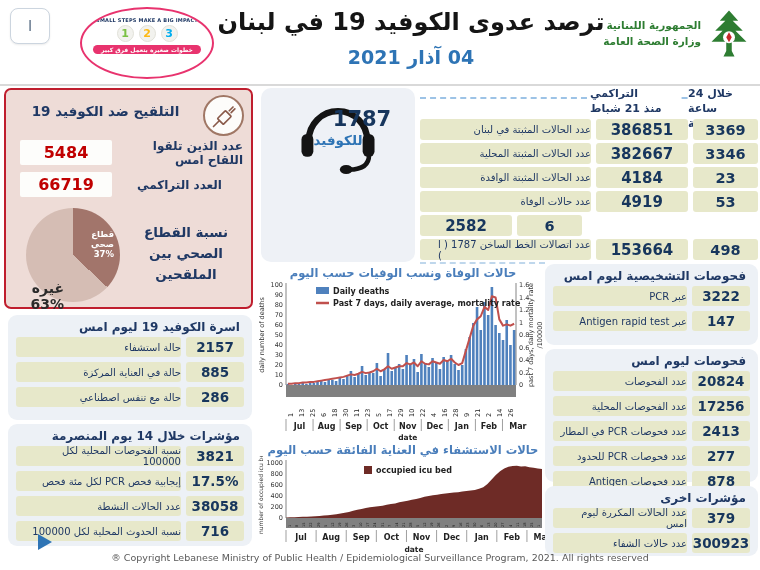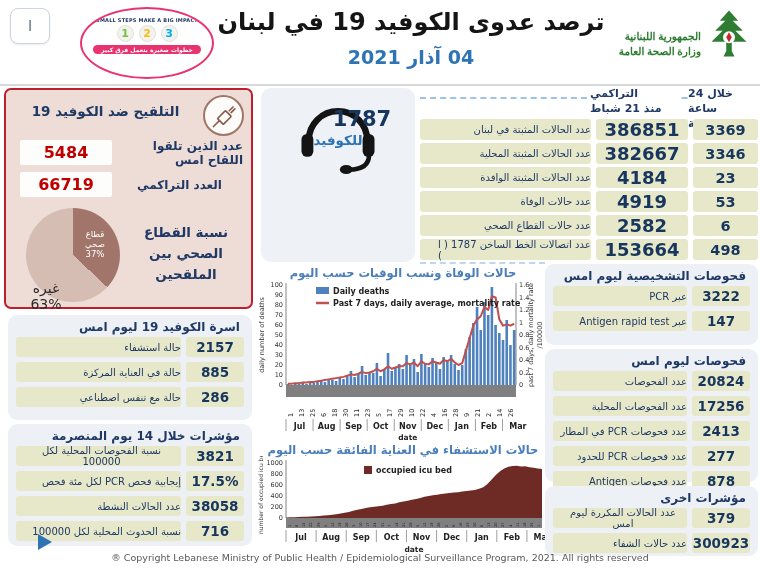--- a/index.html
+++ b/index.html
@@ -17,38 +17,38 @@
   .badge-circles { display:flex; justify-content:center; gap:5px; margin-top:2px; }
   .bc { width:17px; height:17px; border-radius:50%; background:#f2f2ee; border:1px solid #e0e0d8;
         font-weight:bold; font-size:11px; display:flex; align-items:center; justify-content:center; }
   .bc1 { color:#7ac143; } .bc2 { color:#fdb913; } .bc3 { color:#00aeef; }
   .badge-bottom { margin:3px auto 0; width:108px; background:#e8336e; color:#fff; font-size:6px; font-weight:bold;
                   text-align:center; border-radius:7px; padding:1px 0; direction:rtl; }
   .main-title { position:absolute; left:215px; top:8px; width:392px; text-align:center; font-size:24px;
                 font-weight:bold; color:#151515; direction:rtl; }
   .main-date { position:absolute; left:215px; top:46px; width:392px; text-align:center; font-size:19px;
                font-weight:bold; color:#2e74b5; direction:rtl; }
-  .ministry { position:absolute; right:8px; top:8px; display:flex; align-items:flex-end; gap:5px;font-family:Liberation Serif, serif; }
+  .ministry { position:absolute; right:8px; top:8px; display:flex; align-items:center; gap:5px; }
   .ministry-text { text-align:right; color:#2e7d32; font-weight:bold; font-size:10.5px; line-height:1.5; direction:rtl; }
   .header-rule { position:absolute; left:0; top:84px; width:760px; height:2px; background:#d9d9d9; }
 
   
   .vax { position:absolute; left:4px; top:88px; width:249px; height:221px; background:#eedcd7;
          border:2px solid #bf1e2e; border-radius:7px; }
   .vax-icon { position:absolute; right:7px; top:5px; width:41px; height:41px; border-radius:50%;
               background:#fdfcfa; border:2px solid #a07765; display:flex; align-items:center; justify-content:center; }
   .vax-title { position:absolute; top:13px; right:54px; left:8px; text-align:center; color:#1f3864;
                font-weight:bold; font-size:13.5px; direction:rtl; }
   .vax-row { position:absolute; left:0; width:100%; height:25px; }
   .vax-num { position:absolute; left:14px; top:0; width:92px; height:25px; background:#fdfdfb; border-radius:2px;
              color:#c00000; font-weight:bold; font-size:16px; display:flex; align-items:center; justify-content:center; }
   .vax-lbl { position:absolute; left:110px; right:8px; top:0; height:25px; color:#1f3864; font-weight:bold;
              font-size:12px; direction:rtl; display:flex; align-items:center; justify-content:center; }
   .pie { position:absolute; left:20px; top:118px; width:94px; height:94px; border-radius:50%; }
-  .pie-lbl { position:absolute; font-weight:normal; text-align:center; direction:rtl; line-height:1.15; }
+  .pie-lbl { position:absolute; font-weight:bold; text-align:right; direction:rtl; line-height:1.15; }
   .pie-lbl-0 { left:50px; top:22px; width:38px; color:#fff; font-size:8.5px; }
   .pie-lbl-1 { left:2px; top:52px; width:36px; color:#2b2b2b; font-size:14px;margin-top:20px; }
   .pie-caption { position:absolute; right:6px; top:132px; width:118px; color:#1f3864; font-weight:bold;
                  font-size:13.5px; direction:rtl; text-align:center; line-height:1.55; }
 
   
   .hotbox { position:absolute; left:261px; top:88px; width:154px; height:174px; background:#eef1f6; border-radius:10px; }
   .hot { position:absolute; left:0; width:154px; height:84px; }
   .hot svg { position:absolute; left:22px; top:1px; width:110px; height:84px; }
   .hot-num { position:absolute; left:0; top:17px; width:154px; text-align:center; font-size:21px; font-weight:bold; }
@@ -59,38 +59,38 @@
   
   .stats-dash { position:absolute; left:420px; top:97px; width:338px; border-top:2px dashed #9dc3e6; }
   .col-h { position:absolute; top:87px; color:#1f3864; font-weight:bold; font-size:11px; text-align:left;
            background:#fff; direction:rtl; line-height:1.35; }
   .col-h-24 { left:688px; width:70px; }
   .col-h-cum { left:590px; width:90px; }
   #stats-rows { position:absolute; left:420px; top:119px; width:338px; display:flex; flex-direction:column; gap:3px; }
   .s-row { display:flex; gap:5px; height:21px; direction:ltr; }
   .s-label { width:171px; background:#e7e8ca; border-radius:3px; color:#1f3864; font-size:10px; direction:rtl;
              text-align:left; padding-left:18px; display:flex; align-items:center; justify-content:flex-start; }
-  .s-cum { width:92px; background:#e7e8ca; border-radius:3px; color:#17365d; font-weight:bold; font-size:18px;
+  .s-cum { width:92px; background:#e7e8ca; border-radius:3px; color:#17365d; font-weight:bold; font-size:15px;
            display:flex; align-items:center; justify-content:center; }
   .s-24 { width:65px; background:#e7e8ca; border-radius:3px; color:#17365d; font-weight:bold; font-size:14.5px;
           display:flex; align-items:center; justify-content:center; }
   .stats-dash2 { position:absolute; left:420px; top:262px; width:125px; border-top:2px dashed #bfd7ec; }
 
   
   .chart-title { position:absolute; width:292px; text-align:center; color:#4a7ebb; font-weight:bold;
                  font-size:11.5px; direction:rtl; }
   #chart1-title { left:257px; top:266px; } #chart2-title { left:257px; top:443px; }
   #chart1 { position:absolute; left:256px; top:279px; } #chart2 { position:absolute; left:256px; top:456px; }
 
   
   .panel { position:absolute; background:#edf1f6; border-radius:9px; }
   .p-title { color:#1f3864; font-weight:bold; font-size:12px; direction:rtl; text-align:right; padding:5px 12px 3px 0; }
   .prow { display:flex; gap:5px; height:20px; margin:0 8px 5px 8px; direction:ltr; }
   .plabel { flex:1; background:#e7e8ca; border-radius:3px; color:#1f3864; font-size:10px; direction:rtl;
-            display:flex; align-items:center; justify-content:flex-start; padding-left:6px; text-align:center; }
+            display:flex; align-items:center; justify-content:flex-start; padding-left:6px; text-align:right; }
   .pvalue { width:58px; background:#e7e8ca; border-radius:3px; color:#17365d; font-weight:bold; font-size:13.5px;
             display:flex; align-items:center; justify-content:center; }
   #panel-beds { left:8px; top:315px; width:244px; height:105px; }
   #panel-ind14 { left:8px; top:424px; width:244px; height:122px; }
   #panel-diag { left:545px; top:264px; width:213px; height:81px; }
   #panel-tests { left:545px; top:349px; width:213px; height:133px; }
   #panel-other { left:545px; top:486px; width:213px; height:70px; }
 
   .nav-arrow { position:absolute; left:38px; top:534px; width:0; height:0; border-left:14px solid #2e74b5;
                border-top:8px solid transparent; border-bottom:8px solid transparent; cursor:pointer; }
@@ -195,21 +195,20 @@
         <div class="s-label">عدد الحالات المثبتة الوافدة</div>
         <div class="s-cum">4184</div>
         <div class="s-24">23</div>
       </div>
       <div class="s-row">
         <div class="s-label">عدد حالات الوفاة</div>
         <div class="s-cum">4919</div>
         <div class="s-24">53</div>
       </div>
       <div class="s-row">
-        <div class="s-label">عدد حالات القطاع الصحي</div>
         <div class="s-cum">2582</div>
         <div class="s-24">6</div>
       </div>
       <div class="s-row">
         <div class="s-label">عدد اتصالات الخط الساخن 1787  ( ا )</div>
         <div class="s-cum">153664</div>
         <div class="s-24">498</div>
       </div>
     </div>
   <div class="stats-dash2"></div>

